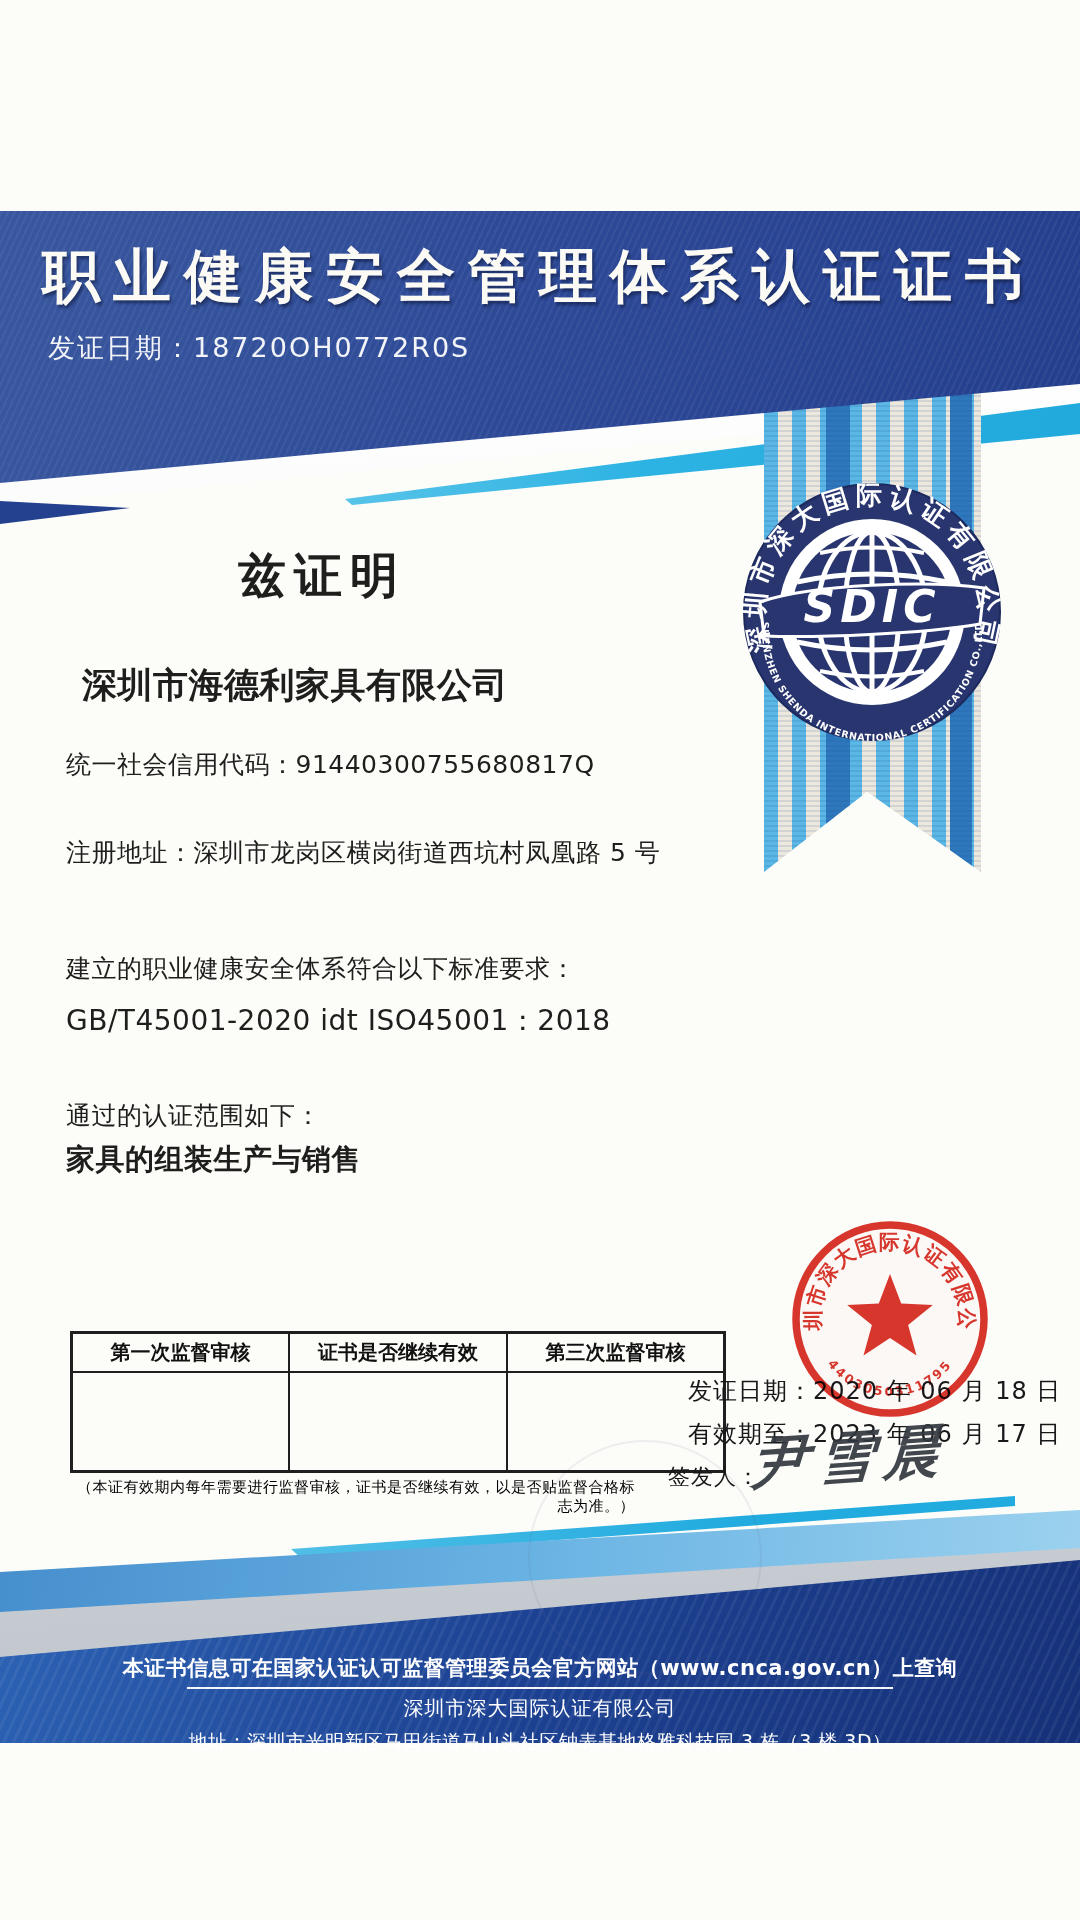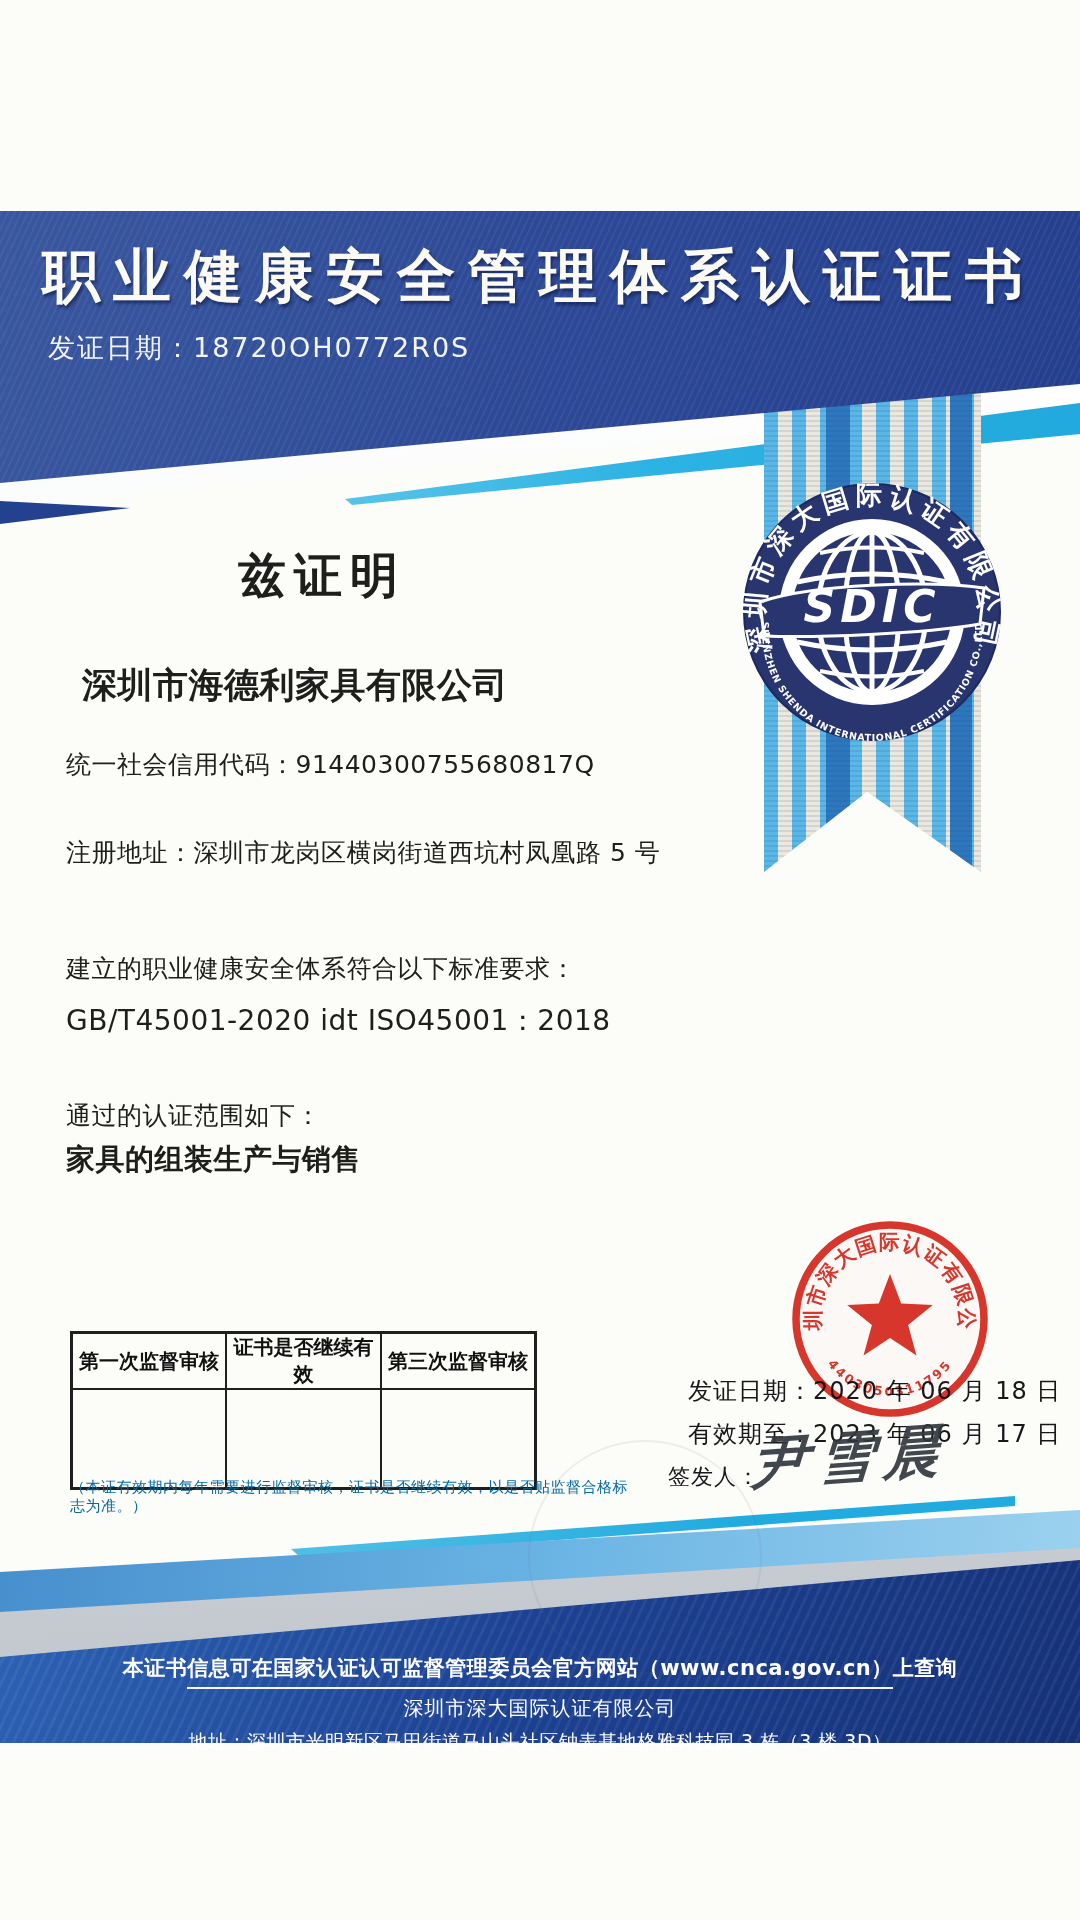--- a/index.html
+++ b/index.html
@@ -54,26 +54,26 @@
   .company{left:82px;top:662px;font-size:35px;font-weight:600;letter-spacing:0.5px;z-index:6;}
   .bline{left:66px;font-size:25px;font-weight:500;z-index:6;letter-spacing:0.5px;}
   .credit{top:748px;}
   .regaddr{top:836px;}
   .stdintro{top:952px;}
   .std{top:1002px;font-size:28px;}
   .scopeintro{top:1099px;}
   .scope{top:1140px;font-size:29px;font-weight:700;}
   
   .audit{left:70px;top:1331px;z-index:6;}
-  .audit table{border-collapse:collapse;width:467px;table-layout:fixed;border-radius:28px;}
+  .audit table{border-collapse:collapse;width:656px;table-layout:fixed;border-radius:28px;}
   .audit th,.audit td{border:2.5px solid #1f1f1f;}
   .audit table{border:3.5px solid #1f1f1f;}
   .audit th{height:37px;font-size:20px;font-weight:700;text-align:center;padding:0;color:#111;}
   .audit td{height:95px;}
-  .note{left:70px;top:1478px;width:565px;z-index:6;font-size:15px;text-align:left;color:#0369a1;letter-spacing:0.5px;}
+  .note{left:70px;top:1478px;width:565px;z-index:6;font-size:15px;text-align:right;color:#000000;letter-spacing:0.5px;}
   
   .issue{z-index:6;font-size:24px;font-weight:500;color:#18181a;letter-spacing:1px;white-space:nowrap;}
   .d1{left:688px;top:1375px;}
   .d2{left:688px;top:1418px;}
   .d3{left:668px;top:1462px;font-size:22px;}
   .signature{
     left:752px;top:1420px;z-index:6;font-size:56px;font-style:italic;font-weight:600;
     color:#32383f;letter-spacing:10px;transform:rotate(-4deg) skewX(-8deg);opacity:.92;white-space:nowrap;
   }
   .seal{left:779px;top:1208px;z-index:7;mix-blend-mode:multiply;opacity:.93;}

